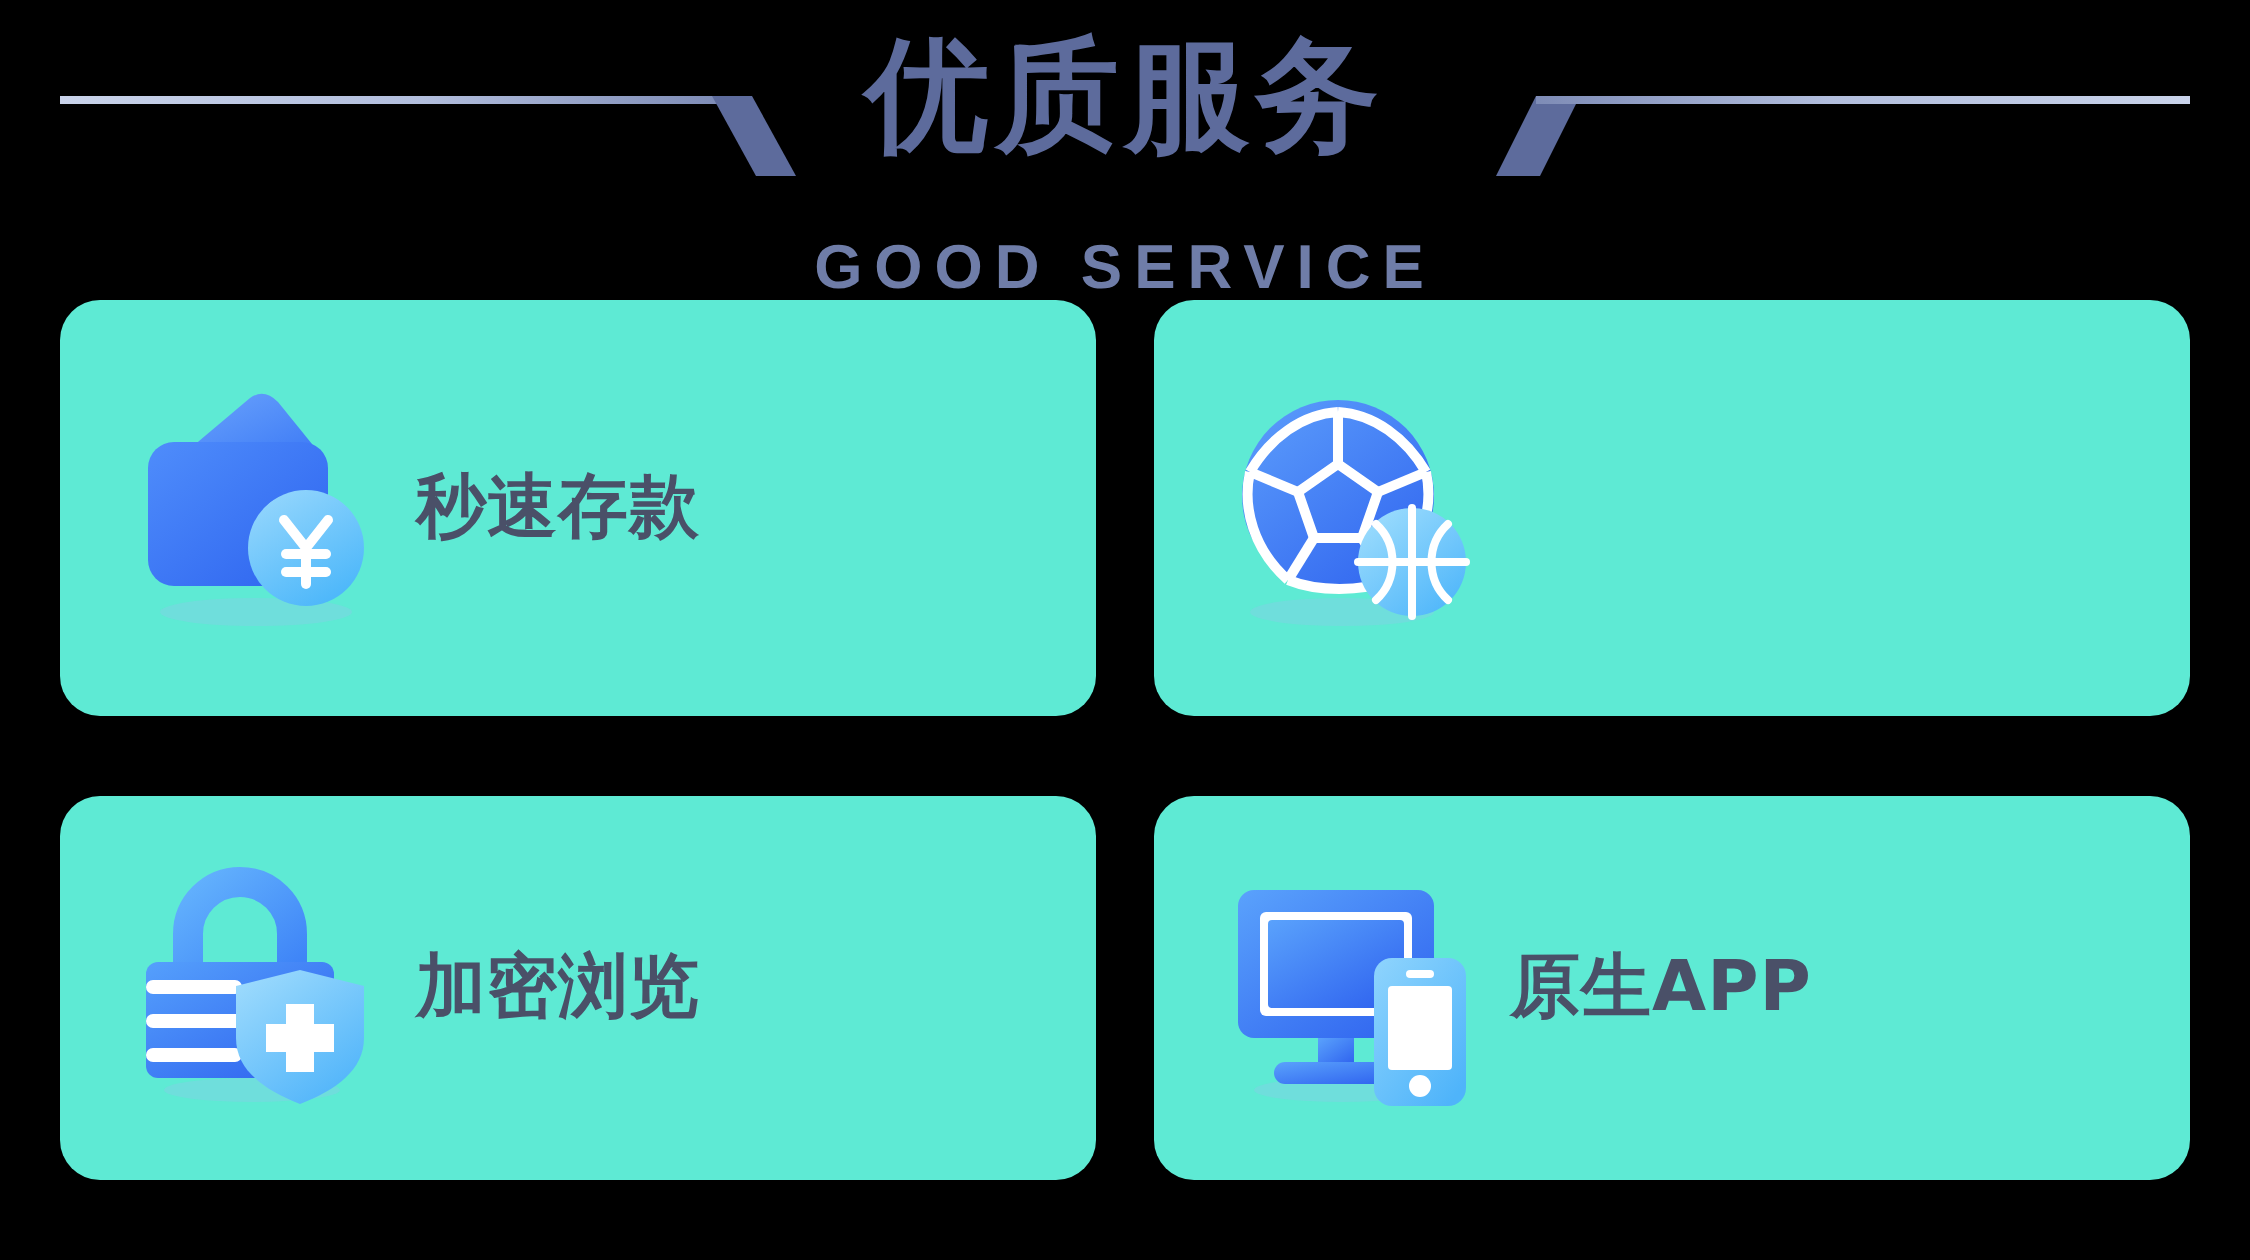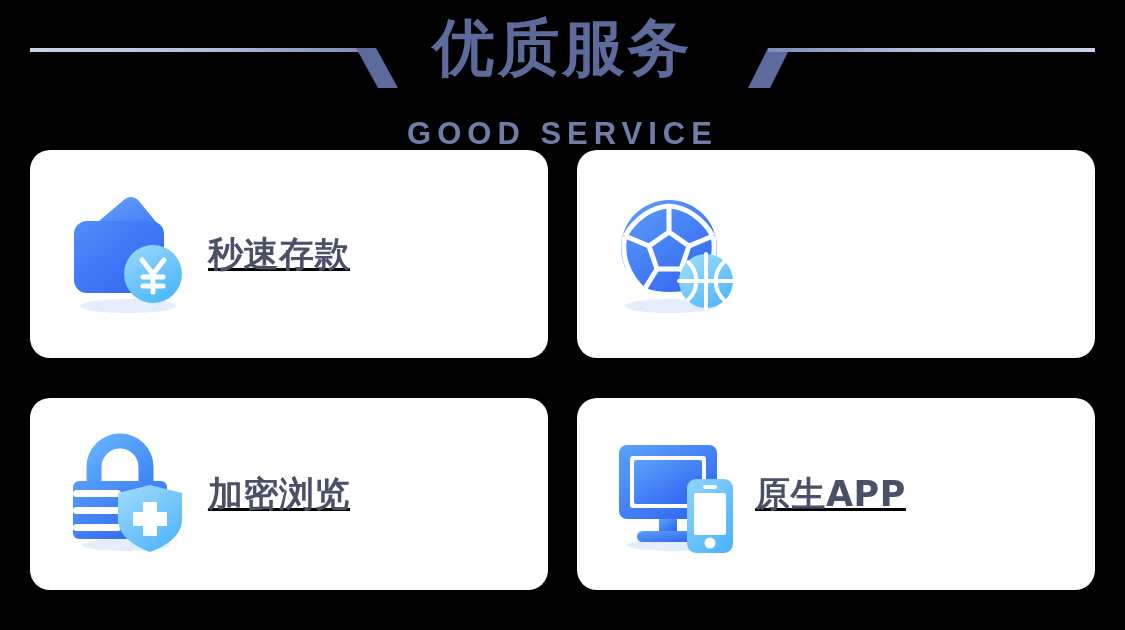--- a/index.html
+++ b/index.html
@@ -63,28 +63,27 @@
     top: 150px;
     left: 30px;
     width: 1065px;
     display: grid;
     grid-template-columns: 518px 518px;
     grid-template-rows: 208px 192px;
     column-gap: 29px;
     row-gap: 40px;
   }
   .card {
-    background: #ffffff;
+    background: #5eead4;
     border-radius: 20px;
     display: flex;
     align-items: center;
     padding: 0 0 0 34px;
     box-sizing: border-box;
     overflow: hidden;
-    text-decoration: underline;
   }
   .card-icon {
     flex: 0 0 auto;
     width: 132px;
     height: 132px;
     position: relative;
   }
   .card-text {
     flex: 1 1 auto;
     padding-left: 12px;

